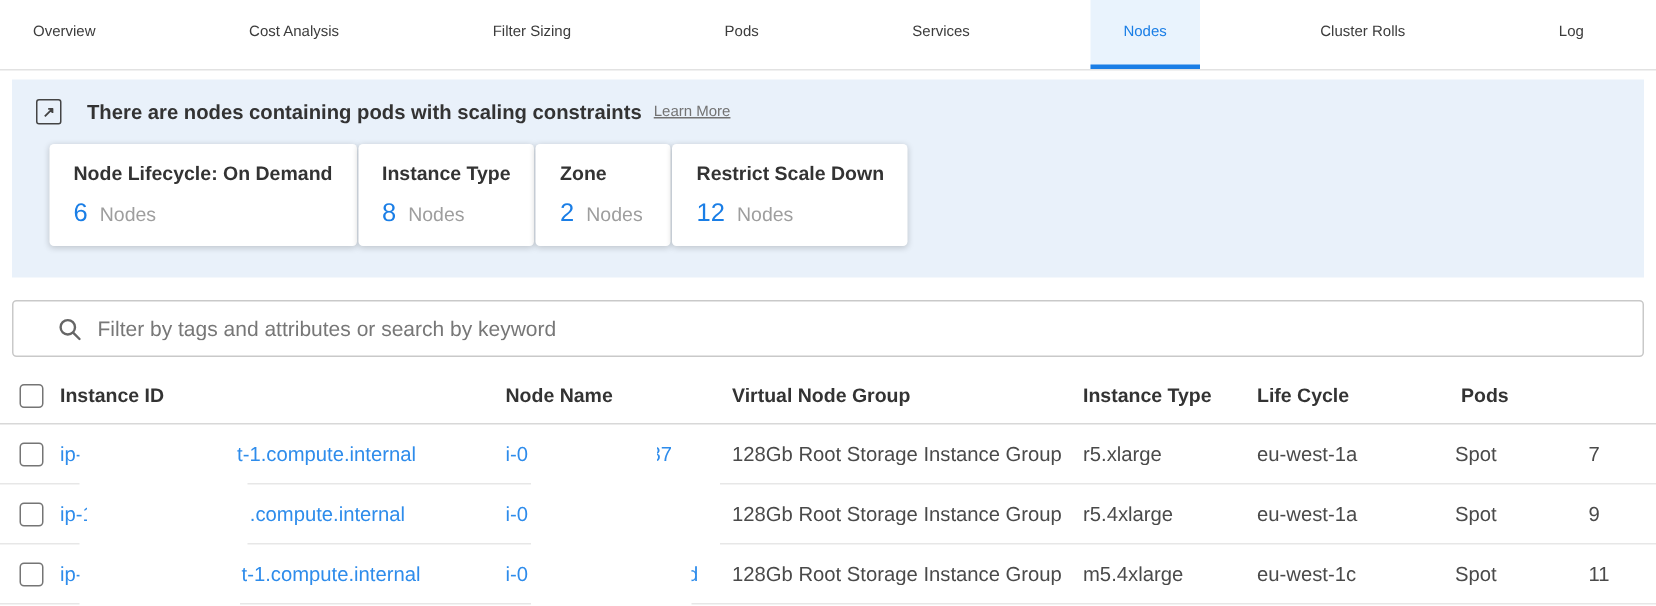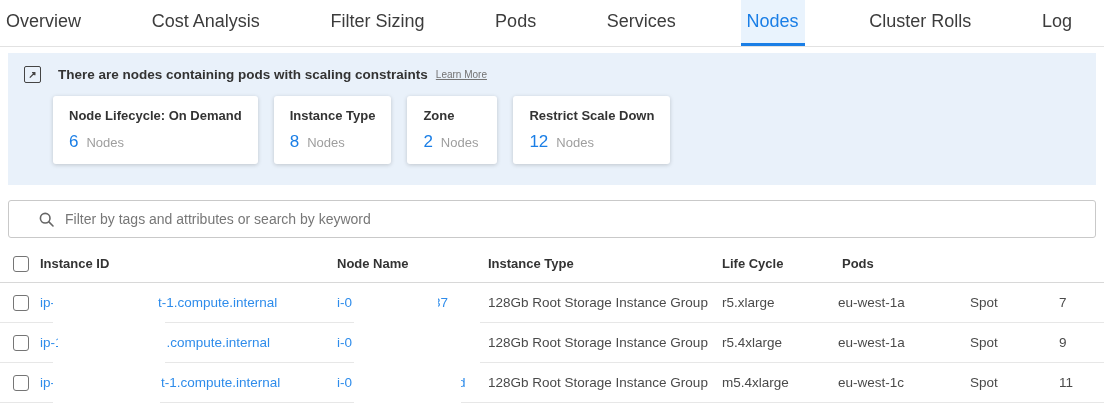--- a/index.html
+++ b/index.html
@@ -2,34 +2,34 @@
 <html><head>
 <meta charset="utf-8">
 <style>
   * { box-sizing: border-box; margin: 0; padding: 0; }
   html, body { width: 1104px; height: 404px; overflow: hidden; background: #fff;
     font-family: "Liberation Sans", sans-serif; color: #3c3c3c; }
 
   
   .tabbar { display: flex; justify-content: space-between; align-items: stretch;
     height: 47px; border-bottom: 1px solid #e2e2e2; padding: 0 26px 0 0; background: #fff; }
-  .tab { display: flex; align-items: center; padding: 0 6px; font-size: 18px;
+  .tab { display: flex; align-items: center; padding: 0 22px; font-size: 10px;
     color: #3c3c3c; cursor: pointer; border-bottom: 3px solid transparent; white-space: nowrap; }
   .tab.active { color: #1a7ee6; background: #e9f3fd; border-bottom-color: #1a7ee6; }
 
   
   .banner { margin: 6px 8px 0 8px; height: 132px; background: #e9f1fa; }
   .banner-head { display: flex; align-items: center; padding: 13px 0 0 16px; }
   .banner-icon { width: 17px; height: 17px; border: 1.6px solid #444; border-radius: 2px;
     display: flex; align-items: center; justify-content: center; font-size: 10px;
     font-weight: bold; color: #444; background: transparent; flex: 0 0 auto; }
   .banner-msg { margin-left: 17px; font-size: 13.5px; font-weight: 600; color: #333; }
   .banner-link { margin-left: 8px; font-size: 10px; color: #737373;
     text-decoration: underline; cursor: pointer; }
-  .cards { display: flex; gap: 16px; margin-top: 13px; padding-left: 45px; }
+  .cards { display: flex; gap: 1px; margin-top: 13px; padding-left: 25px; }
   .card { background: #fff; border-radius: 3px; box-shadow: 0 1px 4px rgba(0,0,0,0.18);
     padding: 12px 16px 12px 16px; min-width: 90px; }
   .card-title { font-size: 13px; font-weight: 600; color: #333; white-space: nowrap; }
   .card-val-row { margin-top: 9px; display: flex; align-items: baseline; }
   .card-val { font-size: 17px; color: #1a7ee6; }
   .card-unit { font-size: 13px; color: #9e9e9e; margin-left: 8px; }
 
   
   .search { margin: 15px 8px 0 8px; height: 38px; border: 1px solid #c9c9c9;
     border-radius: 3px; display: flex; align-items: center; padding: 0 29px; background: #fff; }
@@ -113,20 +113,21 @@
   <input type="text" value="" placeholder="Filter by tags and attributes or search by keyword" style="">
 </div>
 
 <div>
   <div class="grid-row thead">
     <div class="cb-cell">
         <span class="cb"></span>
       </div>
     <div class="cell">Instance ID</div>
     <div class="cell">Node Name</div>
+    <div class="cell">Virtual Node Group</div>
     <div class="cell">Instance Type</div>
     <div class="cell">Life Cycle</div>
     <div class="cell pods">Pods</div>
   </div>
 
   <div class="grid-row tr">
     <div class="cb-cell">
         <span class="cb"></span>
       </div>
     <div class="cell">

